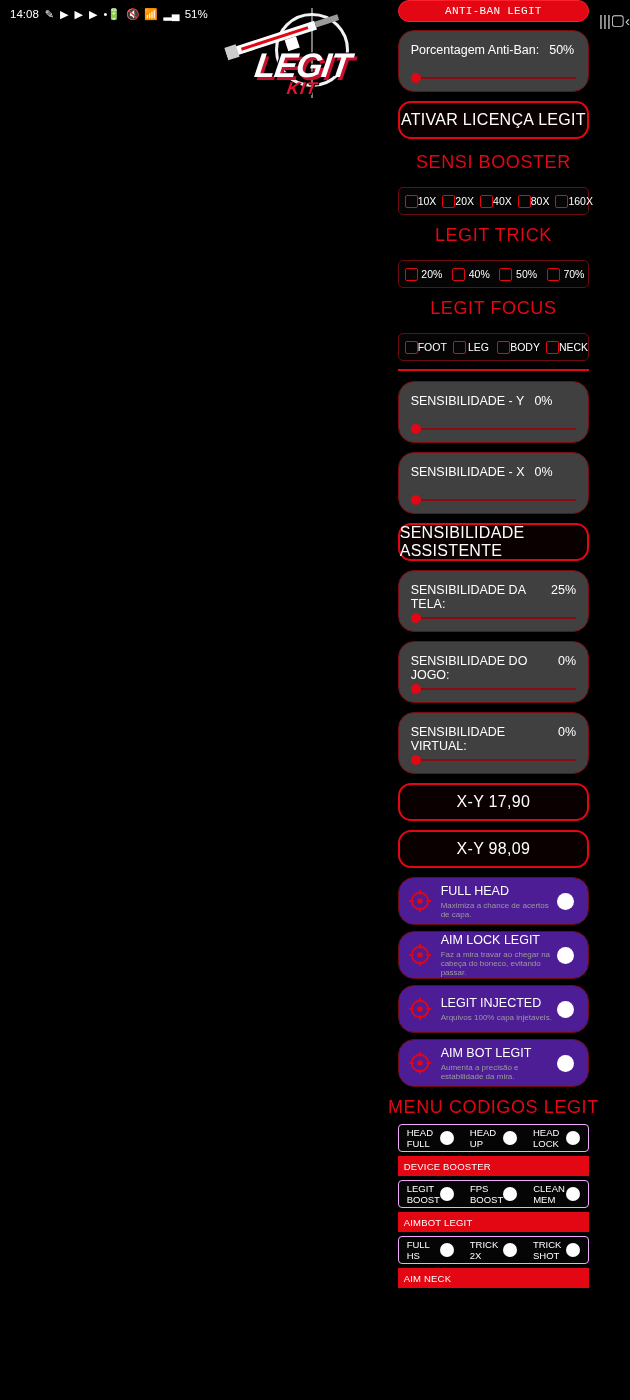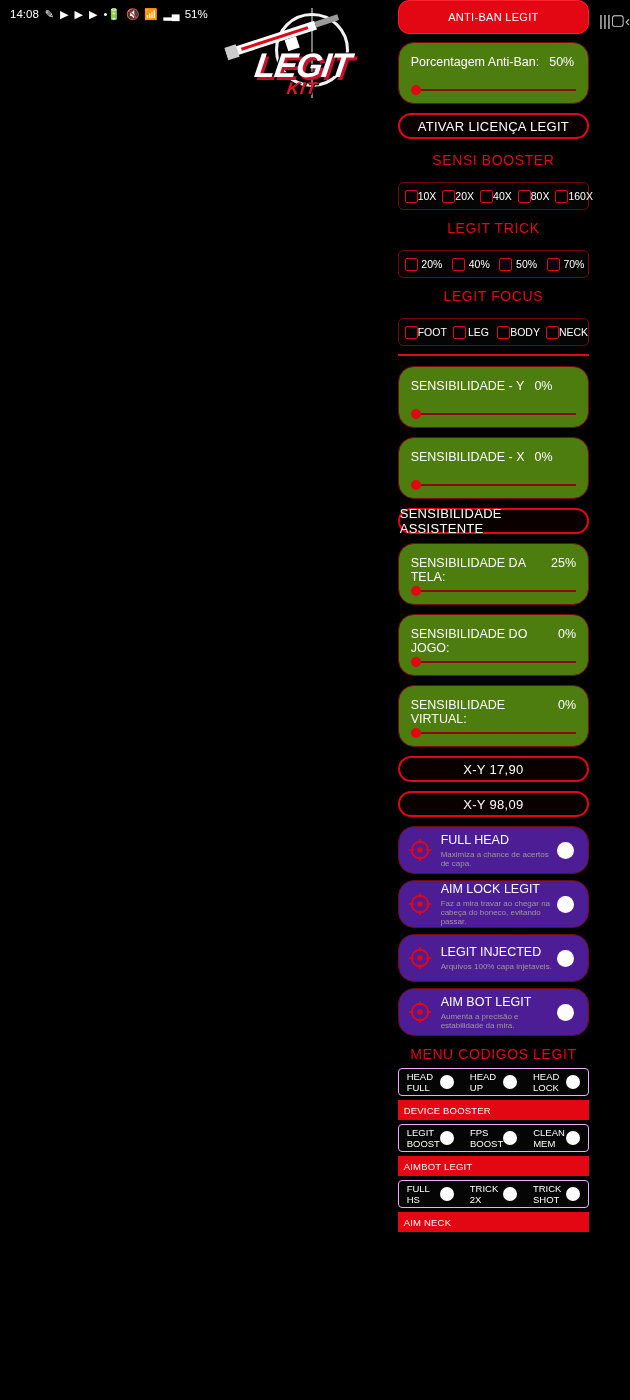--- a/index.html
+++ b/index.html
@@ -51,50 +51,50 @@
     transform: skewX(-8deg);
   }
   .logo-sub {
     position: relative; z-index: 3; margin-top: -6px;
     font-size: 17px; font-weight: bold; font-style: italic;
     color: #e8112d; text-shadow: 1px 1px 0 #000;
     transform: skewX(-8deg); letter-spacing: 1px;
   }
 
   .btn-solid {
-    height: 34px; margin: 0 10px 8px;
+    height: 22px; margin: 0 10px 8px;
     background: #e30613; border: 1px solid #ff1f2d; border-radius: 11px;
     display: flex; align-items: center; justify-content: center;
-    font-size: 11px; color: #fff; letter-spacing: .3px;
+    font-size: 11px; color: #fff; letter-spacing: .3px; font-family: Liberation Mono, monospace;
   }
 
   .slider-box {
     margin: 0 10px 9px; border: 1px solid #7a0a10; border-radius: 16px;
-    background: #4d7c0f; padding: 12px 12px 10px; position: relative;
+    background: #404040; padding: 12px 12px 10px; position: relative;
     height: 62px;
   }
   .slider-label { font-size: 12.5px; color: #fff; display: flex; gap: 10px; }
   .slider-track {
     position: absolute; left: 12px; right: 12px; bottom: 12px; height: 2px;
     background: #8a0c12;
   }
   .slider-knob {
     position: absolute; bottom: 8px; width: 10px; height: 10px; border-radius: 50%;
     background: #e30613;
   }
 
   .btn-outline {
-    height: 26px; margin: 0 10px 9px;
+    height: 38px; margin: 0 10px 9px;
     background: #0a0000; border: 2px solid #e30613; border-radius: 13px;
     display: flex; align-items: center; justify-content: center;
-    font-size: 13px; color: #fff; letter-spacing: .3px;
+    font-size: 16px; color: #fff; letter-spacing: .3px;
   }
 
   .sec-title {
-    text-align: center; color: #e30613; font-size: 14px; letter-spacing: .6px;
+    text-align: center; color: #e30613; font-size: 18px; letter-spacing: .6px;
     padding: 4px 0 6px;
   }
 
   .chk-row {
     margin: 8px 10px 6px; border: 1px solid #6d0a0f; border-radius: 5px;
     height: 28px; display: flex; align-items: center; background: #050505;
   }
   .chk-cell { flex: 1; display: flex; align-items: center; gap: 0; }
   .chk-box {
     width: 13px; height: 13px; border: 1.5px solid #e30613; border-radius: 2px;

